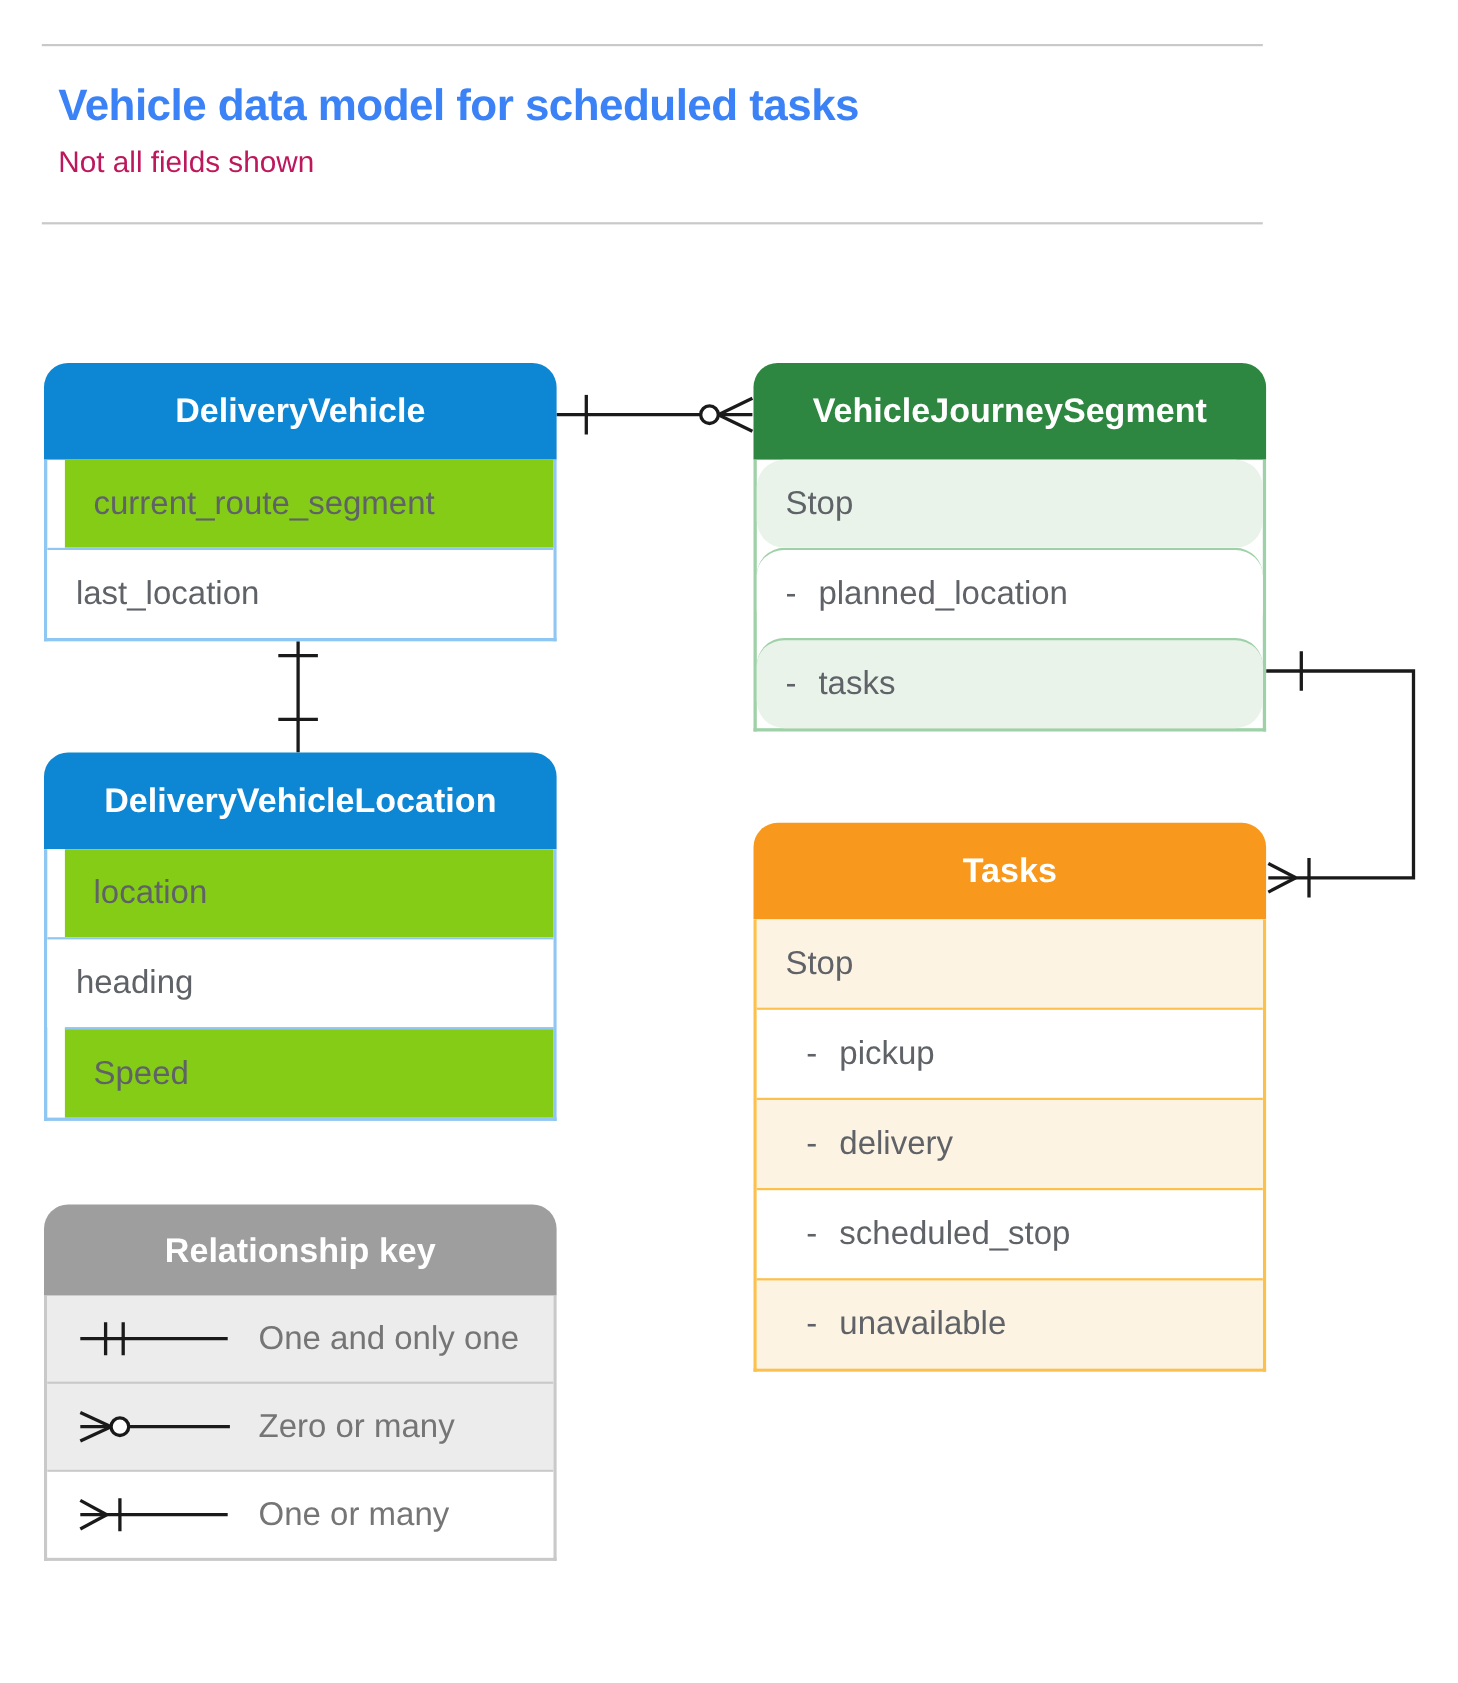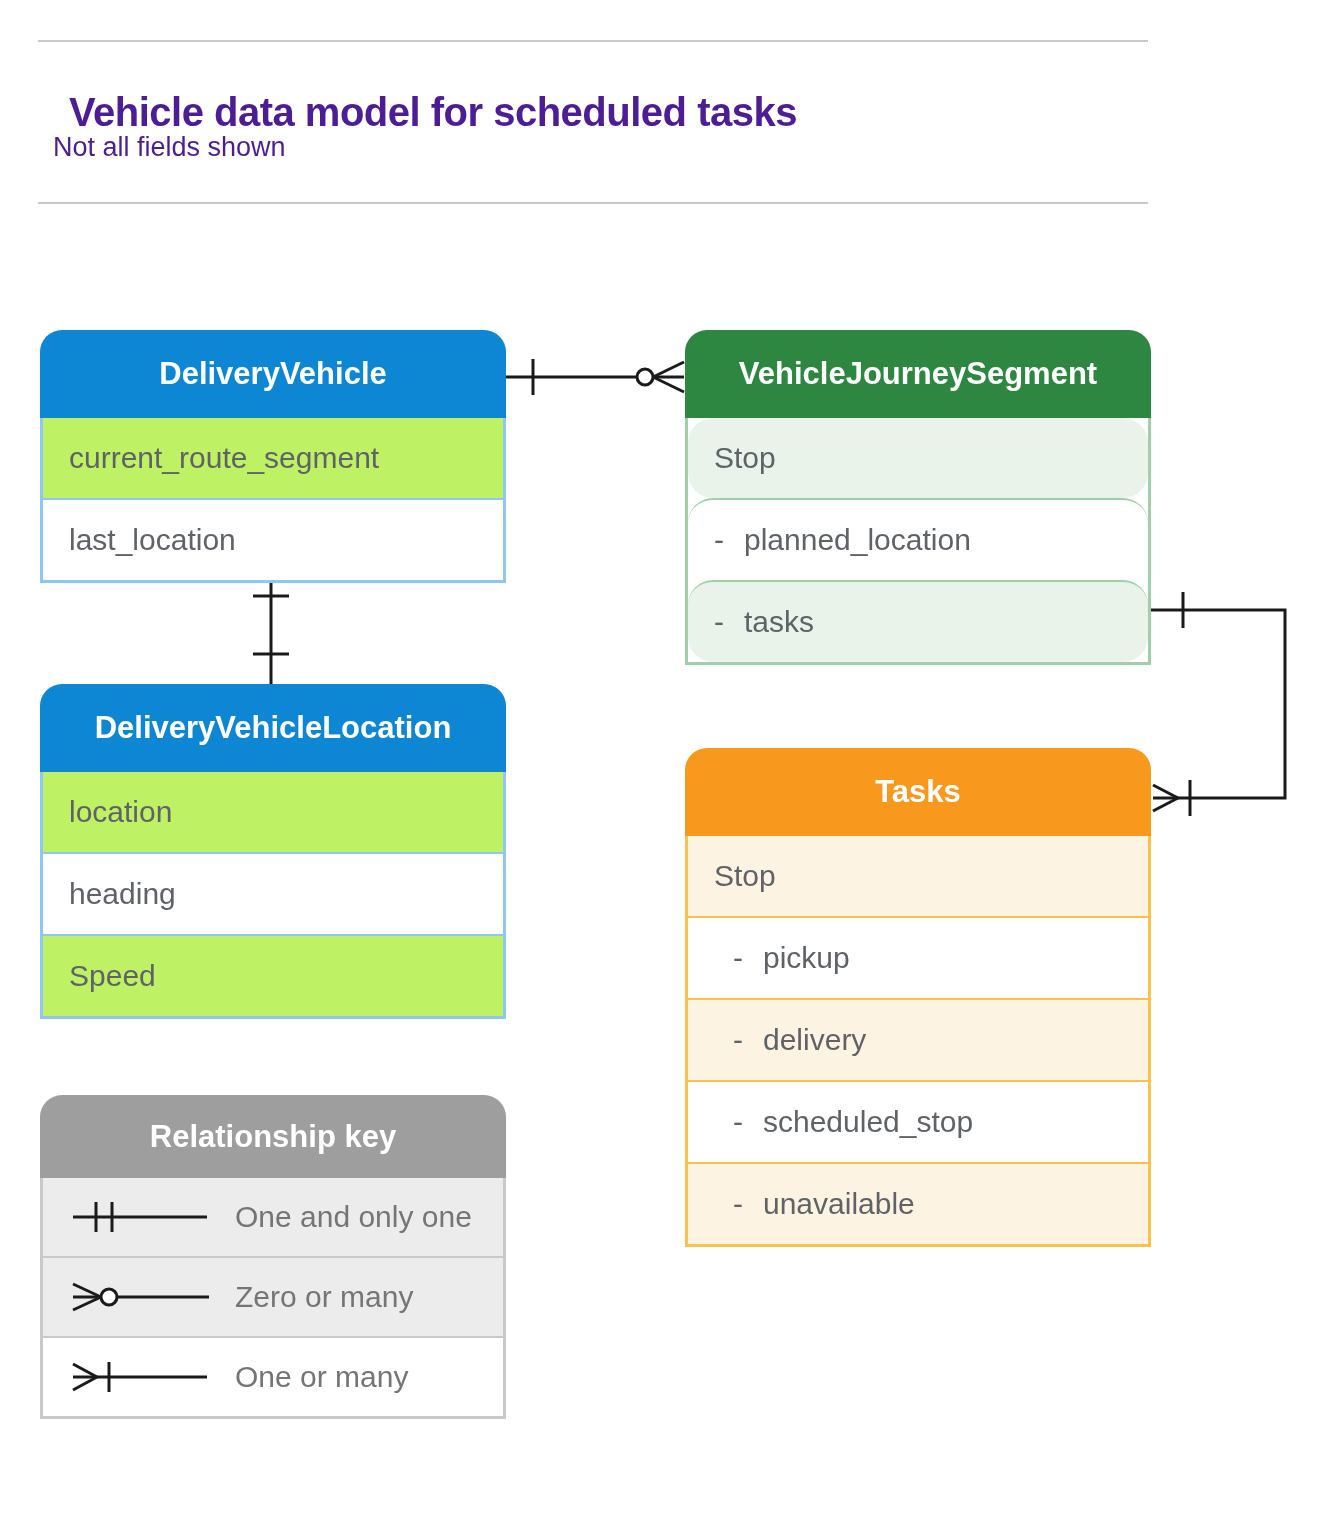--- a/index.html
+++ b/index.html
@@ -4,26 +4,26 @@
 <style>
   html,body { margin:0; padding:0; background:#ffffff; }
   .page {
     position:relative; width:1325px; height:1530px; background:#ffffff;
     font-family:"Liberation Sans", sans-serif; overflow:hidden;
   }
   .rule { position:absolute; left:38px; width:1110px; height:2px; background:#c9c9c9; }
   .rule-top { top:40px; }
   .rule-bottom { top:202px; }
   .page-title {
-    position:absolute; left:53px; top:74px; margin:16px;
-    font-size:40px; font-weight:bold; color:#4c1d95; letter-spacing:-0.5px;
+    position:absolute; left:53px; top:74px; margin:0;
+    font-size:40px; font-weight:bold; color:#3b82f6; letter-spacing:-0.5px;
   }
   .page-subtitle {
     position:absolute; left:53px; top:132px; margin:0;
-    font-size:27px; color:#4c1d95;
+    font-size:27px; color:#be185d;
   }
 
   
   .entity { position:absolute; width:466px; }
   .entity-header {
     height:88px; border-radius:22px 22px 0 0;
     display:flex; align-items:center; justify-content:center;
     color:#ffffff; font-size:31px; font-weight:bold;
   }
   .entity-body { border:3px solid; border-top:none; background:#ffffff; }
@@ -33,21 +33,21 @@
     background:#ffffff; border-top:2px solid;
   }
   .entity-row:first-child { border-top:none; }
   .entity-row .bullet { width:30px; flex:0 0 auto; }
   .entity-row .bullet:empty { display:none; }
   .entity-row.indent { padding-left:45px; }
 
   .blue  .entity-header { background:#0d87d4; }
   .blue  .entity-body   { border-color:#90c7f2; }
   .blue  .entity-row    { border-top-color:#90c7f2; }
-  .blue  .entity-row.shaded { background:#bef264; }
+  .blue  .entity-row.shaded { background:#84cc16;margin-left:16px; }
 
   .green .entity-header { background:#2e8740; }
   .green .entity-body   { border-color:#9fd1a8; }
   .green .entity-row    { border-top-color:#9fd1a8;border-radius:25px; }
   .green .entity-row.shaded { background:#e9f3ea; }
 
   .orange .entity-header { background:#f8991d; }
   .orange .entity-body   { border-color:#fcc14d; }
   .orange .entity-row    { border-top-color:#fcc14d; }
   .orange .entity-row.shaded { background:#fdf3e3; }

